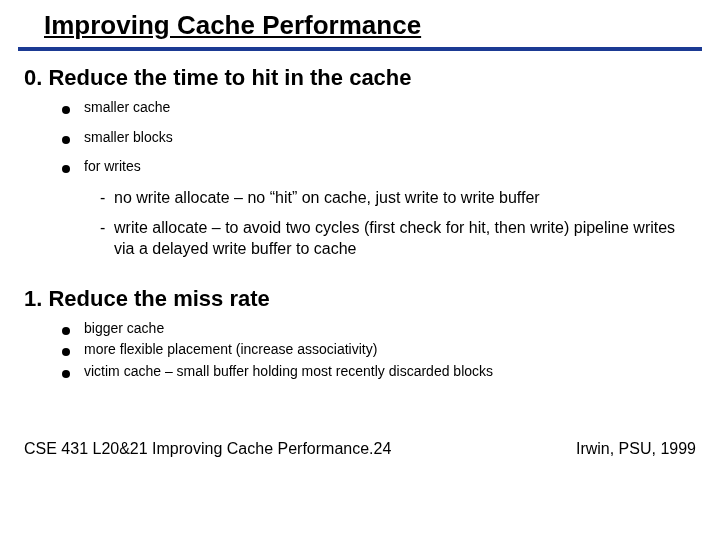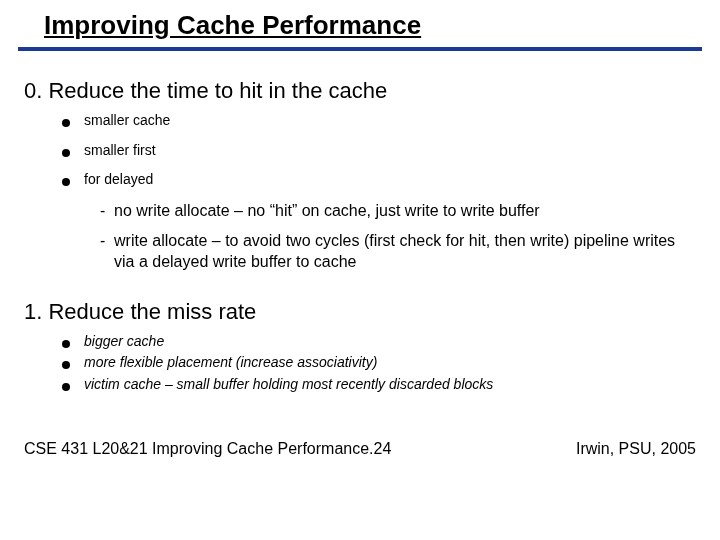--- a/index.html
+++ b/index.html
@@ -2,25 +2,25 @@
 <html><head>
 <meta charset="utf-8">
 <style>
   * { margin: 0; padding: 0; box-sizing: border-box; }
   html, body { width: 720px; height: 540px; font-family: Arial, Helvetica, sans-serif; background: #fff; color: #000; }
   .slide { position: relative; width: 720px; height: 472px; padding: 0; }
   .title-wrap { padding: 10px 0 0 44px; }
   .title { display: inline-block; font-size: 26px; font-weight: bold; text-decoration: underline; }
   .rule { border: none; border-top: 4px solid #1b3a93; margin: 6px 0 0 18px; width: 684px; }
   .content { padding: 8px 20px 0 24px; }
-  .sec-title { font-size: 22px; margin: 19px 0 8px 0; font-weight: normal; }
+  .sec-title { font-size: 22px; margin: 6px 0 8px 0; font-weight: bold; }
   .sec-1 .sec-title { margin-top: 26px; }
   ul.bul { list-style: none; margin: 0 0 0 38px; padding: 0; }
   ul.bul > li { position: relative; font-size: 14px; line-height: 1.25; margin: 6px 0 12px 0; padding-left: 22px; }
-  .sec-1 ul.bul > li { margin: 4px 0 4px 0; font-style: italic; }
+  .sec-1 ul.bul > li { margin: 4px 0 4px 0; }
   ul.bul > li .dot { position: absolute; left: 0; top: 7px; width: 8px; height: 8px; background: #000; border-radius: 50%; }
   ul.dash { list-style: none; margin: 6px 16px 0 76px; padding: 0; }
   ul.dash > li { position: relative; font-size: 16px; line-height: 1.3; margin: 6px 0 10px 0; padding-left: 14px; }
   ul.dash > li::before { content: "-"; position: absolute; left: 0; top: 0; }
   .footer { position: absolute; left: 24px; right: 24px; bottom: 14px; font-size: 16px; color: #000; display: flex; justify-content: space-between; }
 </style>
 </head>
 <body>
 
 <div class="slide">
@@ -29,38 +29,38 @@
     <span class="title">Improving Cache Performance</span>
   </div>
   <hr class="rule">
 
   <div class="content">
 
     <div class="sec sec-0">
       <div class="sec-title">0. Reduce the time to hit in the cache</div>
       <ul class="bul">
         <li><span class="dot"></span><span>smaller cache</span></li>
-        <li><span class="dot"></span><span>smaller first</span></li>
-        <li><span class="dot"></span><span>for delayed</span></li>
+        <li><span class="dot"></span><span>smaller blocks</span></li>
+        <li><span class="dot"></span><span>for writes</span></li>
       </ul>
       <ul class="dash">
         <li><span>no write allocate – no “hit” on cache, just write to write buffer</span></li>
         <li><span>write allocate – to avoid two cycles (first check for hit, then write) pipeline writes via a delayed write buffer to cache</span></li>
       </ul>
     </div>
 
     <div class="sec sec-1">
       <div class="sec-title">1. Reduce the miss rate</div>
       <ul class="bul">
         <li><span class="dot"></span><span>bigger cache</span></li>
         <li><span class="dot"></span><span>more flexible placement (increase associativity)</span></li>
         <li><span class="dot"></span><span>victim cache – small buffer holding most recently discarded blocks</span></li>
       </ul>
     </div>
 
   </div>
 
   <div class="footer">
     <span>CSE 431  L20&amp;21 Improving Cache Performance.24</span>
-    <span>Irwin, PSU, 2005</span>
+    <span>Irwin, PSU, 1999</span>
   </div>
 
 </div>
 
 </body></html>

